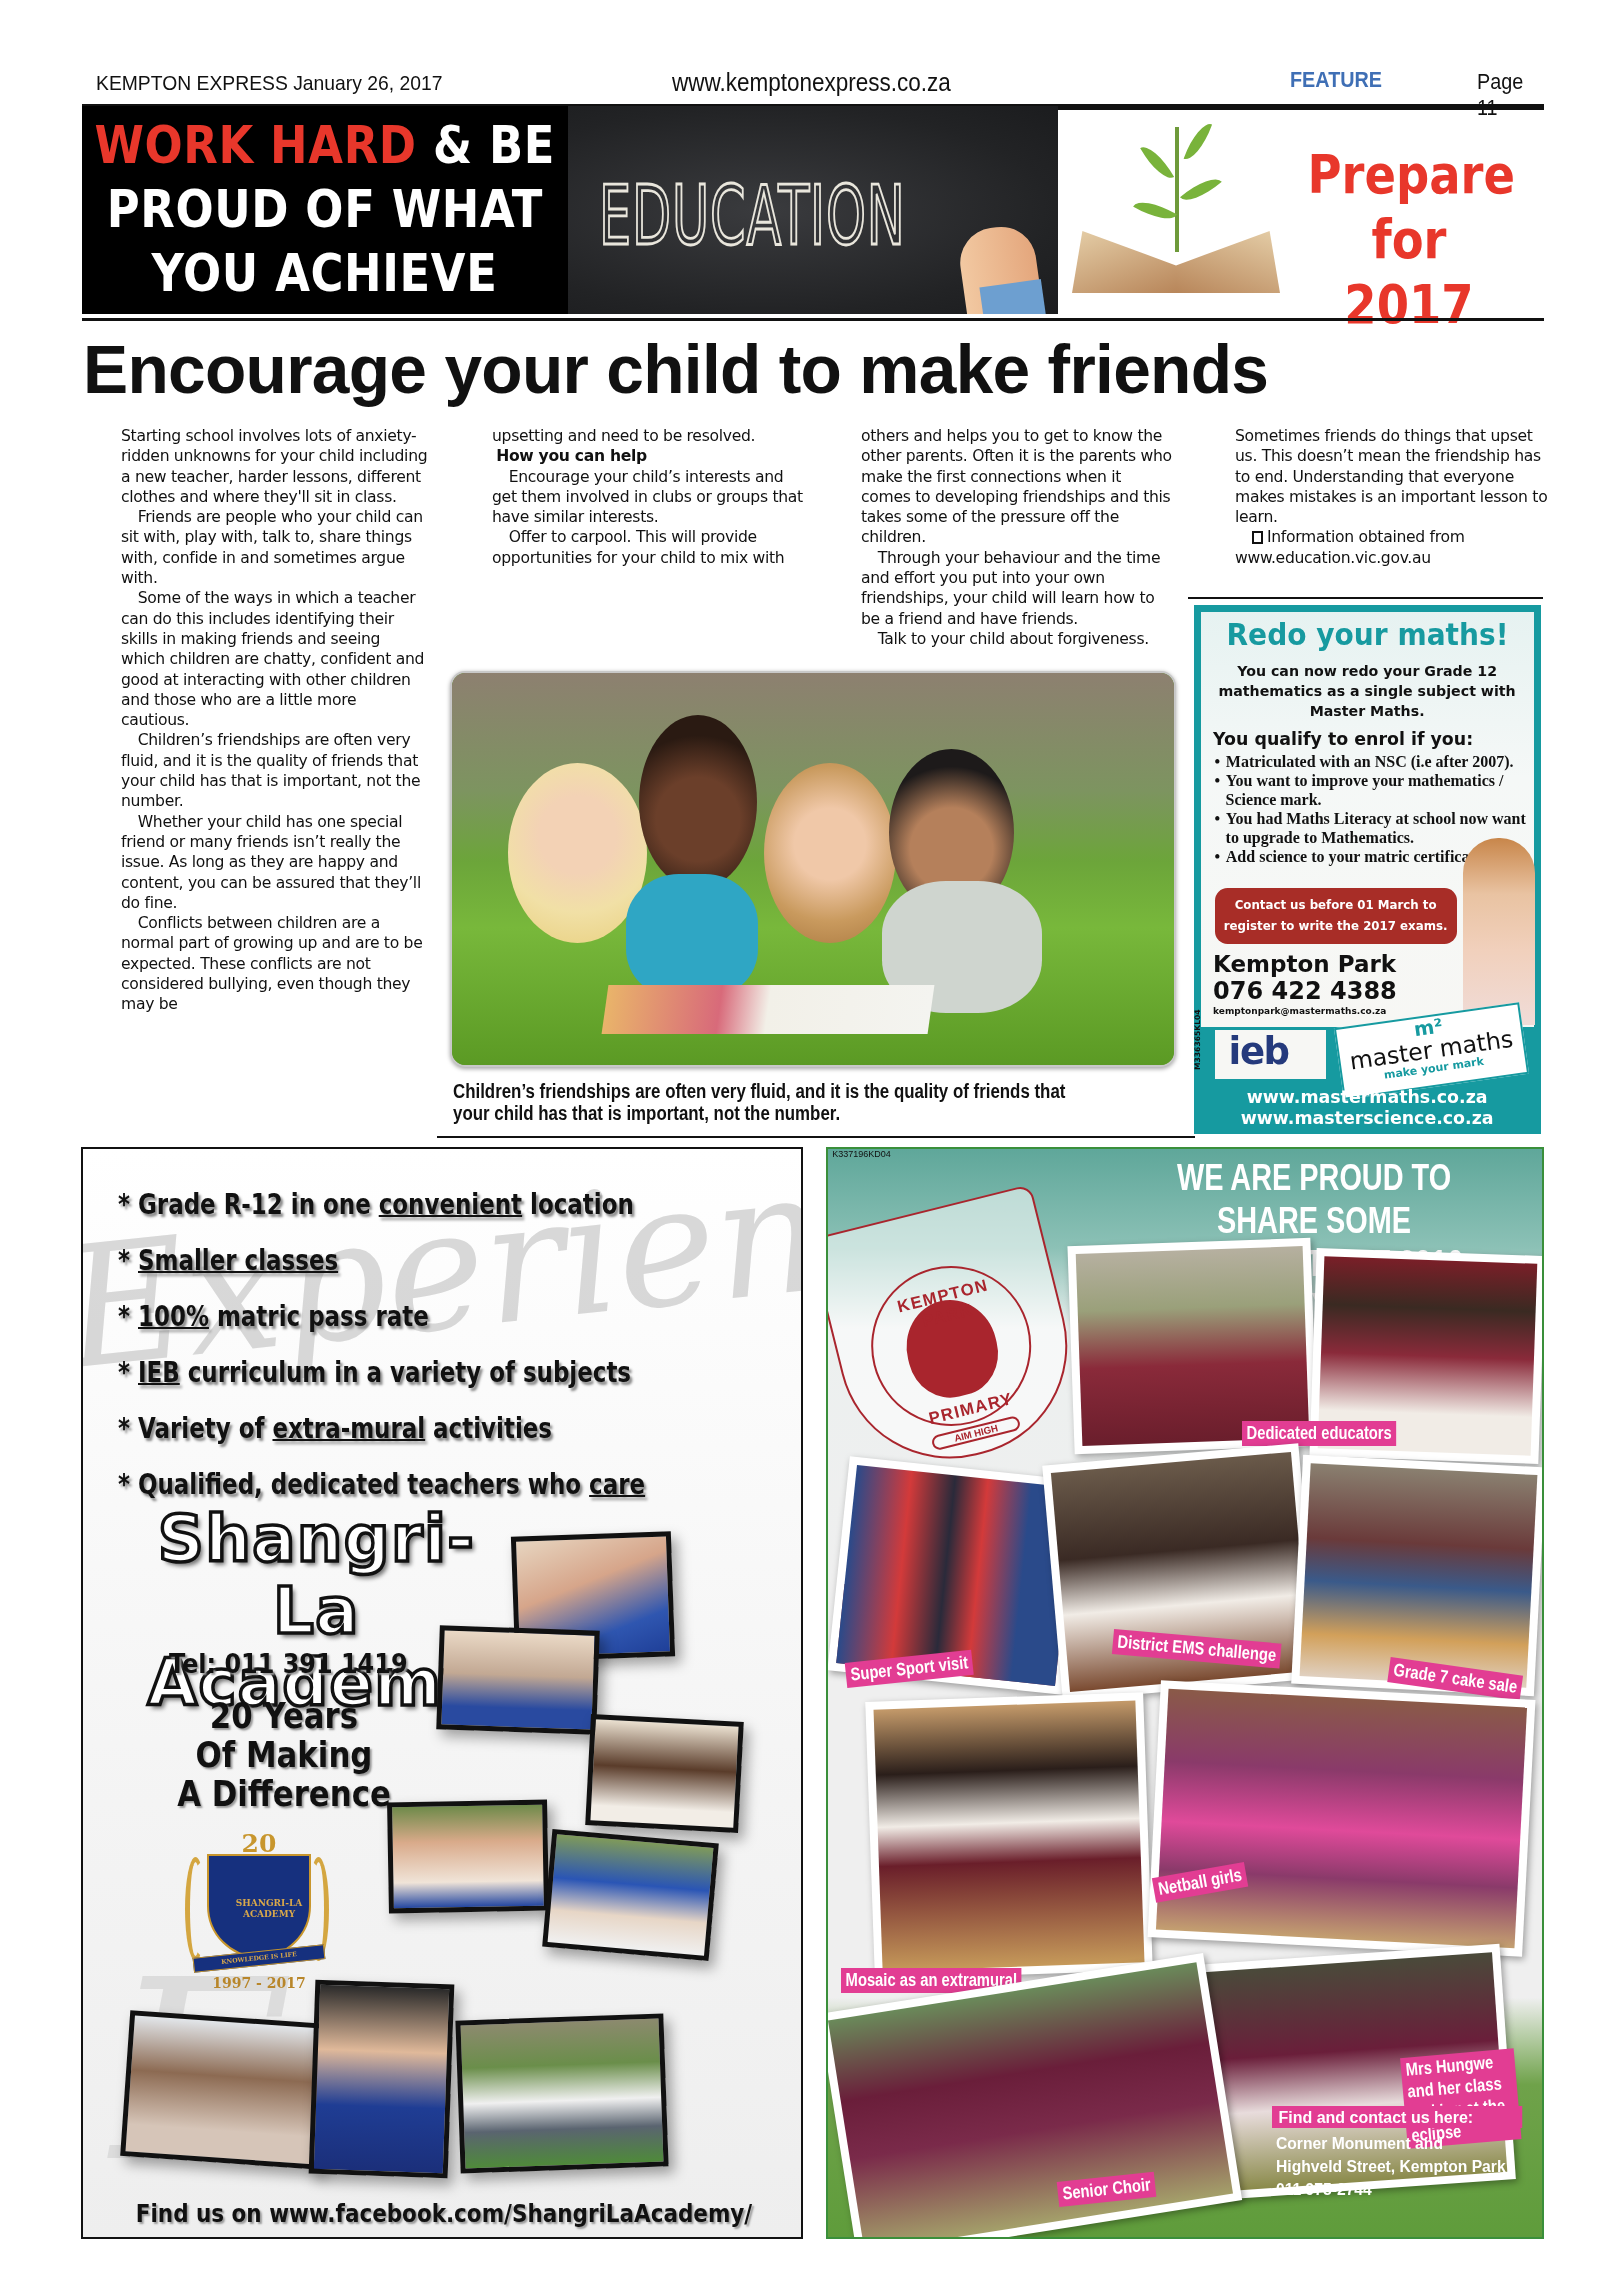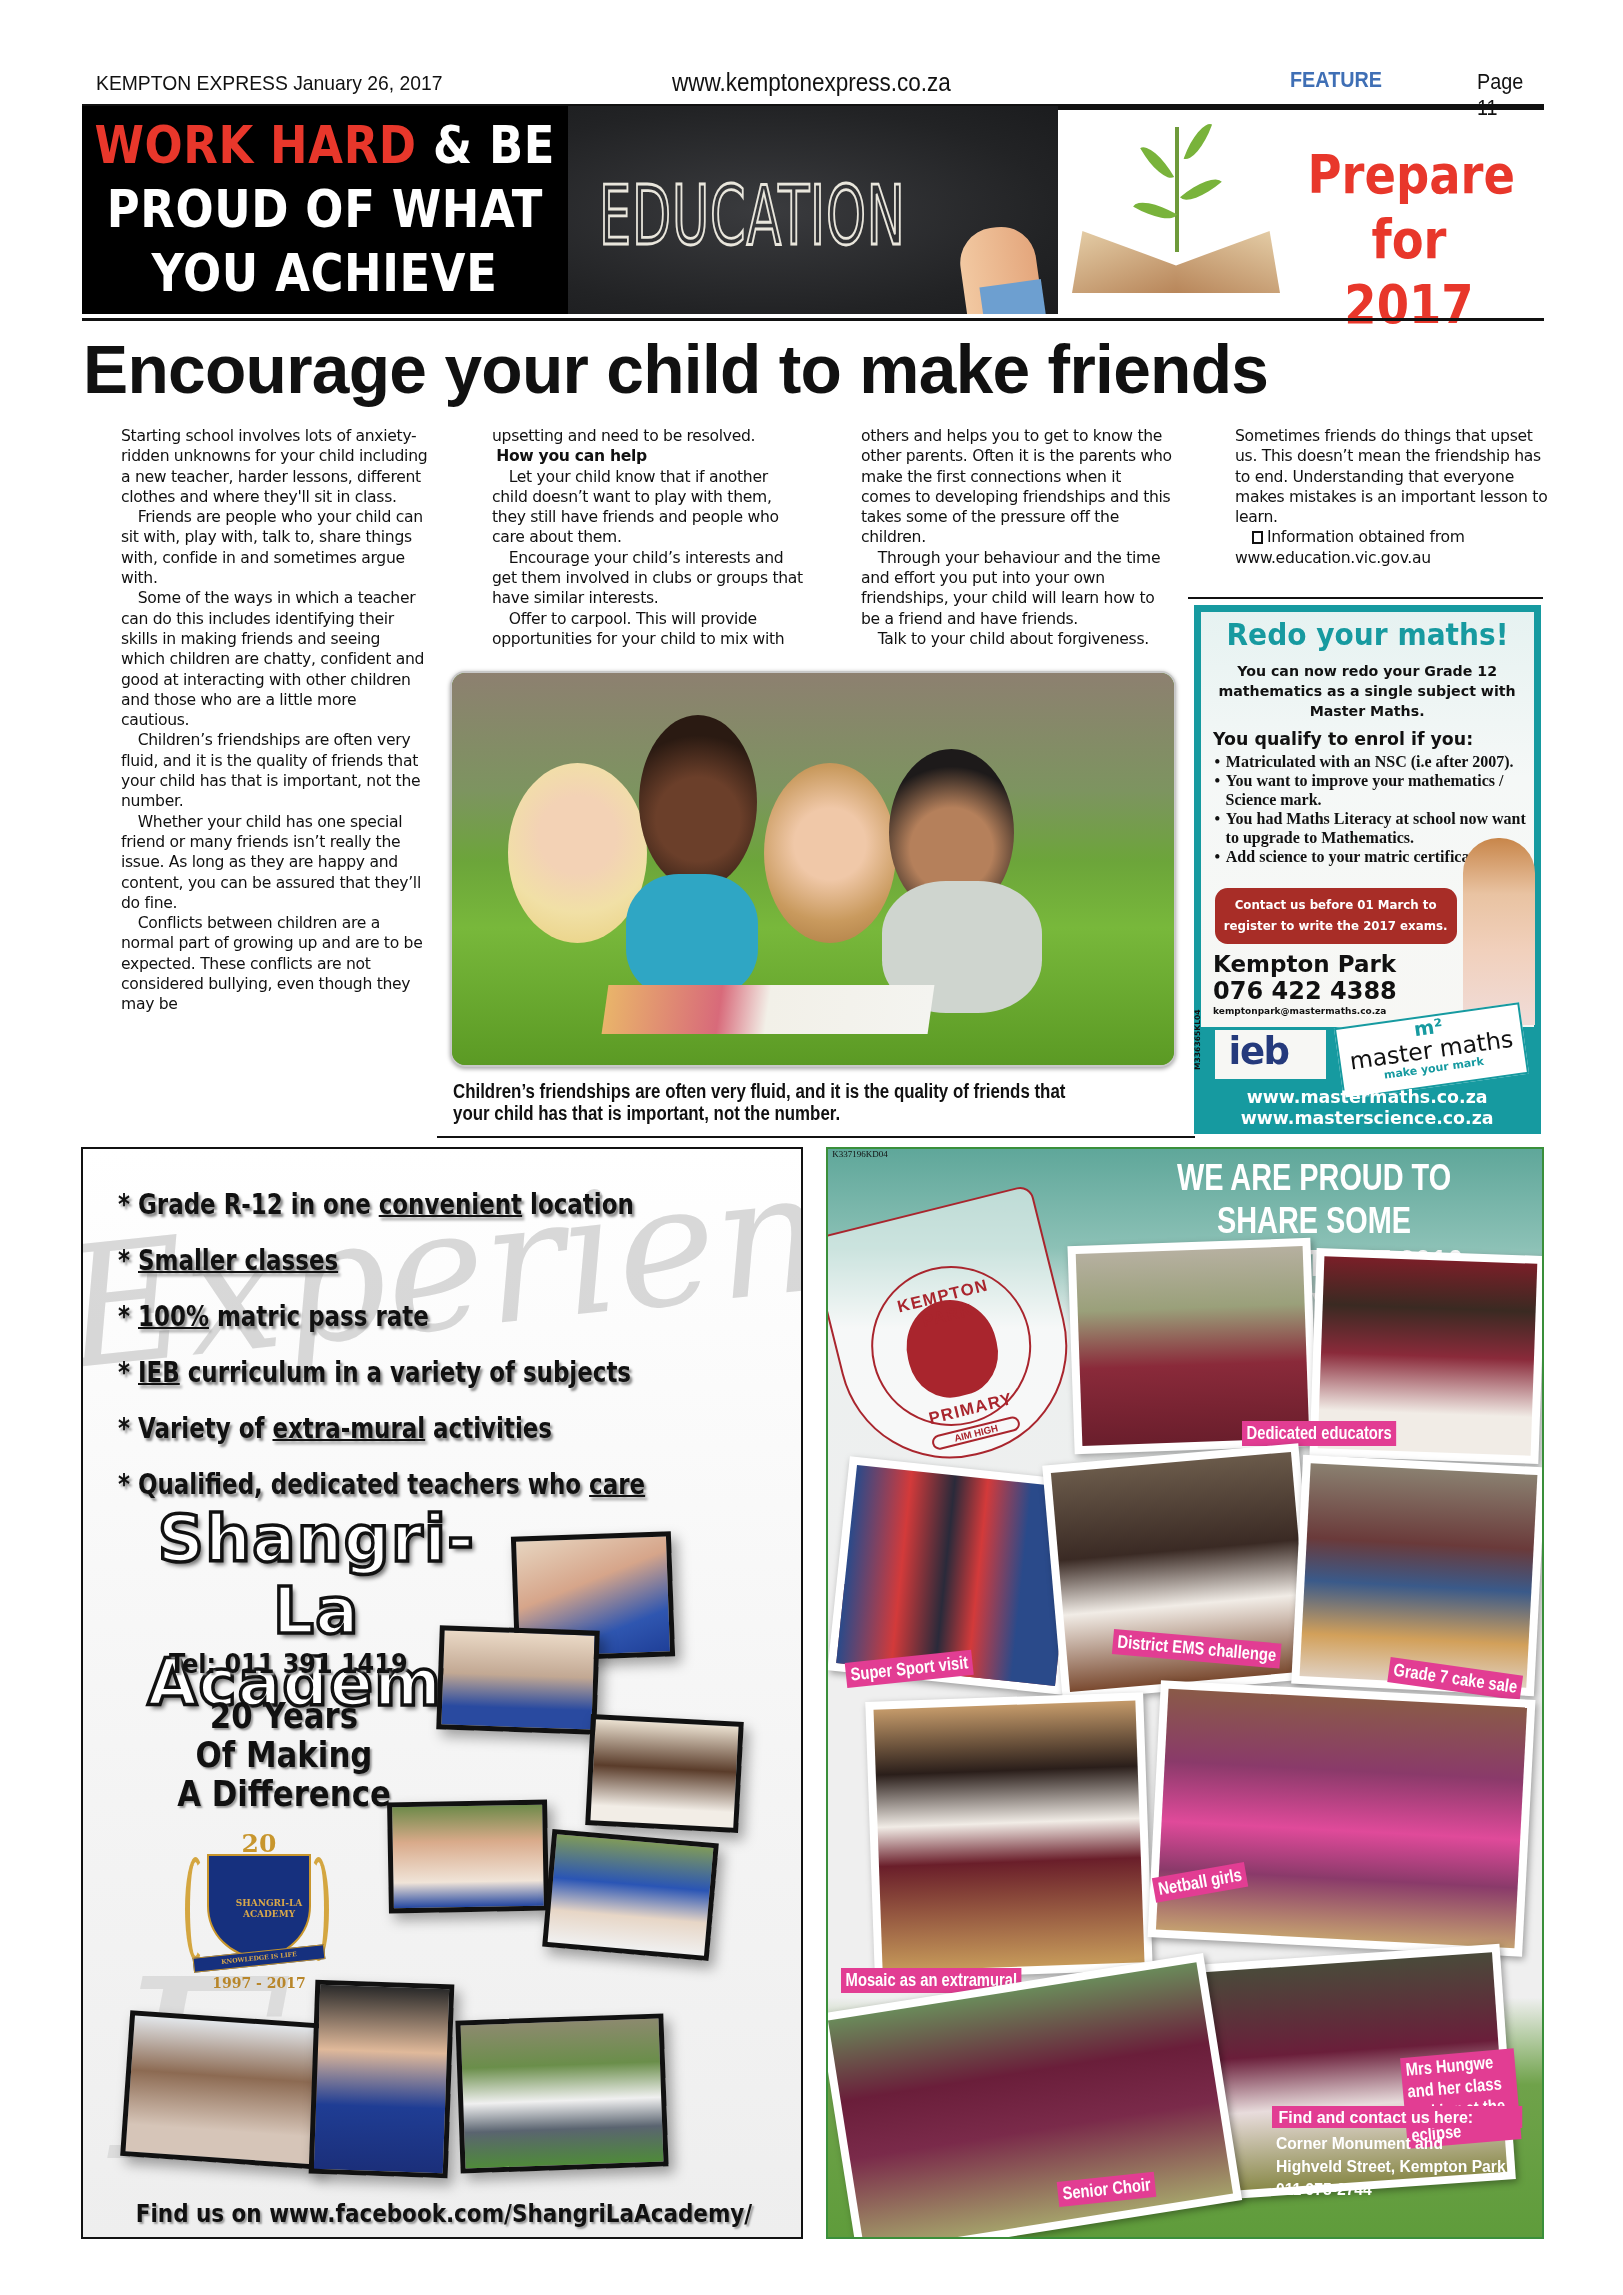--- a/index.html
+++ b/index.html
@@ -97,21 +97,21 @@
   .crest-motto { position: absolute; left: 21px; top: 122px; width: 132px; height: 15.3px; background: #16307e; border: 1.4px solid #c8962d; text-align: center; font-family: "DejaVu Serif", serif; font-weight: bold; font-size: 6.2px; color: #d9a84a; line-height: 12.5px; transform: rotate(-6deg); }
   .crest-dates { position: absolute; left: 0; top: 146px; width: 174px; text-align: center; font-family: "DejaVu Serif", serif; font-weight: bold; font-size: 14px; color: #b8862a; }
   .crest-leaf-l, .crest-leaf-r { position: absolute; top: 28px; width: 21px; height: 104px; border: 5.6px solid #d4a640; border-radius: 50%; }
   .crest-leaf-l { left: 12.5px; border-right-color: transparent; }
   .crest-leaf-r { left: 136px; border-left-color: transparent; }
   .sl-photo { position: absolute; border: 5.6px solid #111; box-shadow: 5.6px 7px 12.5px rgba(0,0,0,0.35); }
   .sl-footer { position: absolute; left: 0; top: 1050px; width: 722px; text-align: center; font-family: "DejaVu Sans", sans-serif; font-weight: bold; font-size: 25px; color: #111; text-shadow: 2.1px 2.1px 2.1px #999; transform: scaleX(0.86); }
 
   
   .kp-ad { left: 826px; top: 1147px; width: 718px; height: 1092px; border: 2.1px solid #3a8f3a; background: linear-gradient(180deg, #eaf0ef 0%, #efefef 40%, #efefef 78%, #6fa24a 86%, #5f9c3b 100%); overflow: hidden; }
-  .kp-code { position: absolute; left: 4.2px; top: 0; font-family: Liberation Serif, serif; font-size: 9px; color: #111; }
+  .kp-code { position: absolute; left: 4.2px; top: 0; font-family: Liberation Sans, sans-serif; font-size: 9px; color: #111; }
   .kp-teal { position: absolute; left: 0; top: 0; width: 718px; height: 180px; background: linear-gradient(180deg, #5fa79a 0%, #8cc1b6 55%, rgba(140,193,182,0) 100%); }
   .kp-title { position: absolute; left: 264px; top: 7px; width: 444px; text-align: center; font-family: "Liberation Sans", sans-serif; font-weight: bold; font-size: 37px; line-height: 43px; color: #fff; transform: scaleX(0.78); }
   .kp-crest { position: absolute; left: 7px; top: 59px; width: 229px; height: 250px; border: 2.8px solid #a9252d; border-radius: 14px 14px 111px 111px; transform: rotate(-14deg); background: rgba(255,255,255,0.55); }
   .kp-crest-ring { position: absolute; left: 31px; top: 56px; width: 160px; height: 160px; border: 2.8px solid #a9252d; border-radius: 50%; }
   .kp-crest-flower { position: absolute; left: 66px; top: 90px; width: 90px; height: 97px; background: #a9252d; border-radius: 50% 50% 45% 45%; }
   .kp-crest-top { position: absolute; left: 49px; top: 76px; width: 132px; text-align: center; font-family: "Liberation Sans", sans-serif; font-weight: bold; font-size: 16.7px; color: #a9252d; letter-spacing: 1.4px; }
   .kp-crest-bottom { position: absolute; left: 49px; top: 192px; width: 132px; text-align: center; font-family: "Liberation Sans", sans-serif; font-weight: bold; font-size: 16.7px; color: #a9252d; letter-spacing: 1.4px; }
   .kp-crest-motto { position: absolute; left: 69px; top: 219px; width: 90px; text-align: center; font-family: "Liberation Sans", sans-serif; font-weight: bold; font-size: 9.7px; color: #a9252d; border: 2.1px solid #a9252d; border-radius: 14px; }
   .kp-polaroid { position: absolute; background: #fff; padding: 8.3px; box-shadow: 2.1px 2.8px 7px rgba(0,0,0,0.35); }
   .kp-polaroid .img { width: 100%; height: 100%; }
@@ -163,21 +163,20 @@
   <p class="noind">Starting school involves lots of anxiety-ridden unknowns for your child including a new teacher, harder lessons, different clothes and where they'll sit in class.</p>
   <p>Friends are people who your child can sit with, play with, talk to, share things with, confide in and sometimes argue with.</p>
   <p>Some of the ways in which a teacher can do this includes identifying their skills in making friends and seeing which children are chatty, confident and good at interacting with other children and those who are a little more cautious.</p>
   <p>Children’s friendships are often very fluid, and it is the quality of friends that your child has that is important, not the number.</p>
   <p>Whether your child has one special friend or many friends isn’t really the issue. As long as they are happy and content, you can be assured that they’ll do fine.</p>
   <p>Conflicts between children are a normal part of growing up and are to be expected. These conflicts are not considered bullying, even though they may be</p>
 </div>
 <div class="abs col col2">
   <p class="noind">upsetting and need to be resolved.</p>
   <p class="sub">How you can help</p>
-  <p>Let your child know that if another child doesn’t want to play with them, they still have friends and people who care about them.</p>
   <p>Encourage your child’s interests and get them involved in clubs or groups that have similar interests.</p>
   <p>Offer to carpool. This will provide opportunities for your child to mix with</p>
 </div>
 <div class="abs col col3">
   <p class="noind">others and helps you to get to know the other parents. Often it is the parents who make the first connections when it comes to developing friendships and this takes some of the pressure off the children.</p>
   <p>Through your behaviour and the time and effort you put into your own friendships, your child will learn how to be a friend and have friends.</p>
   <p>Talk to your child about forgiveness.</p>
 </div>
 <div class="abs col col4">
   <p class="noind">Sometimes friends do things that upset us. This doesn’t mean the friendship has to end. Understanding that everyone makes mistakes is an important lesson to learn.</p>

